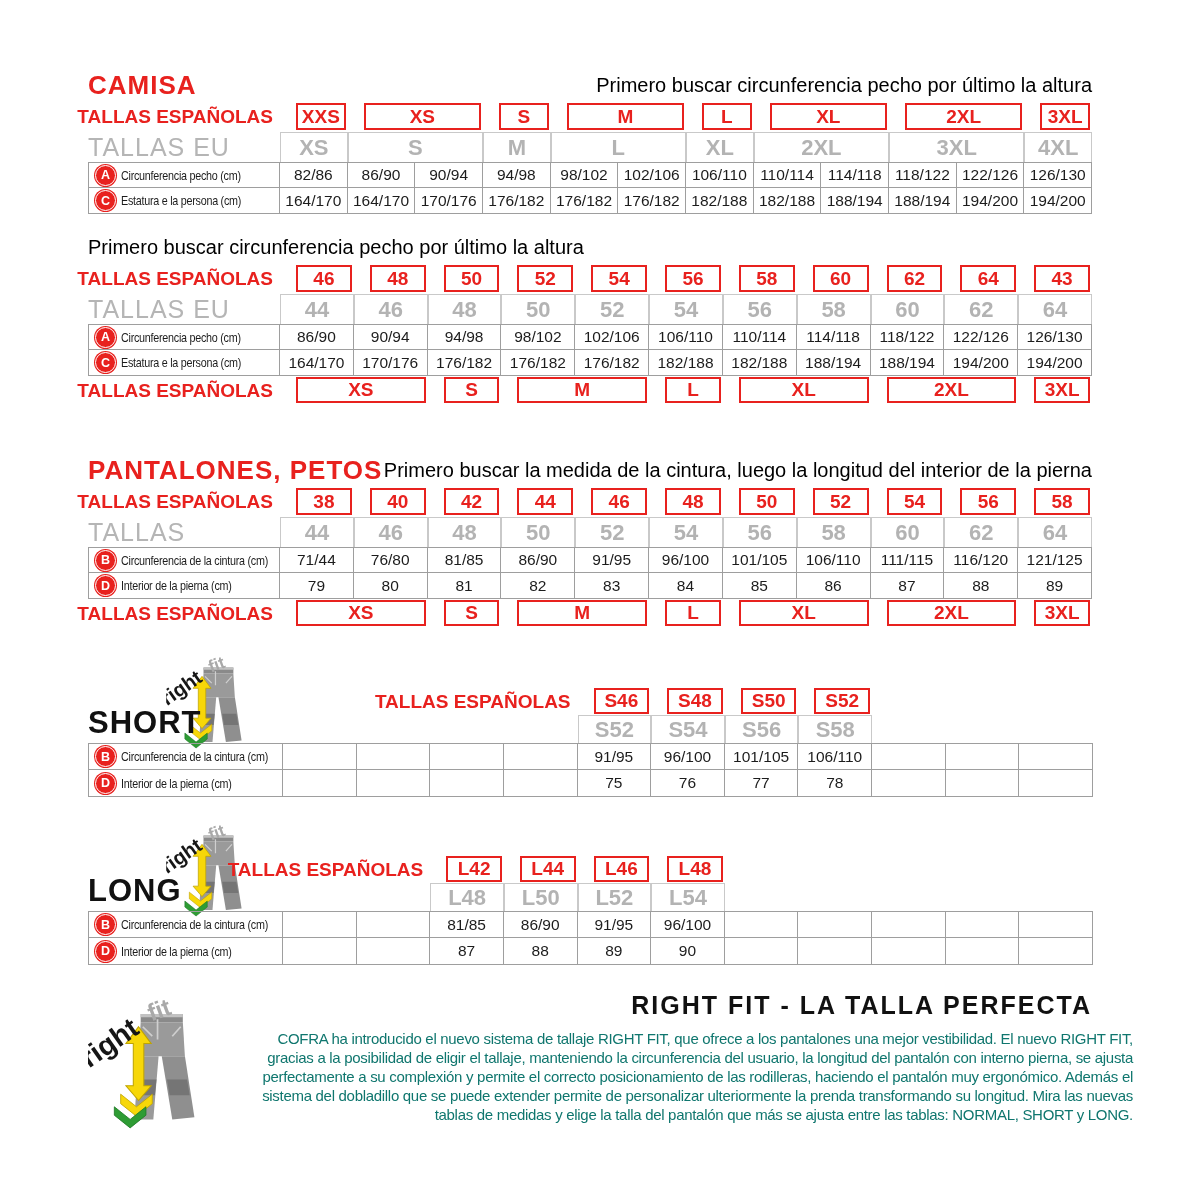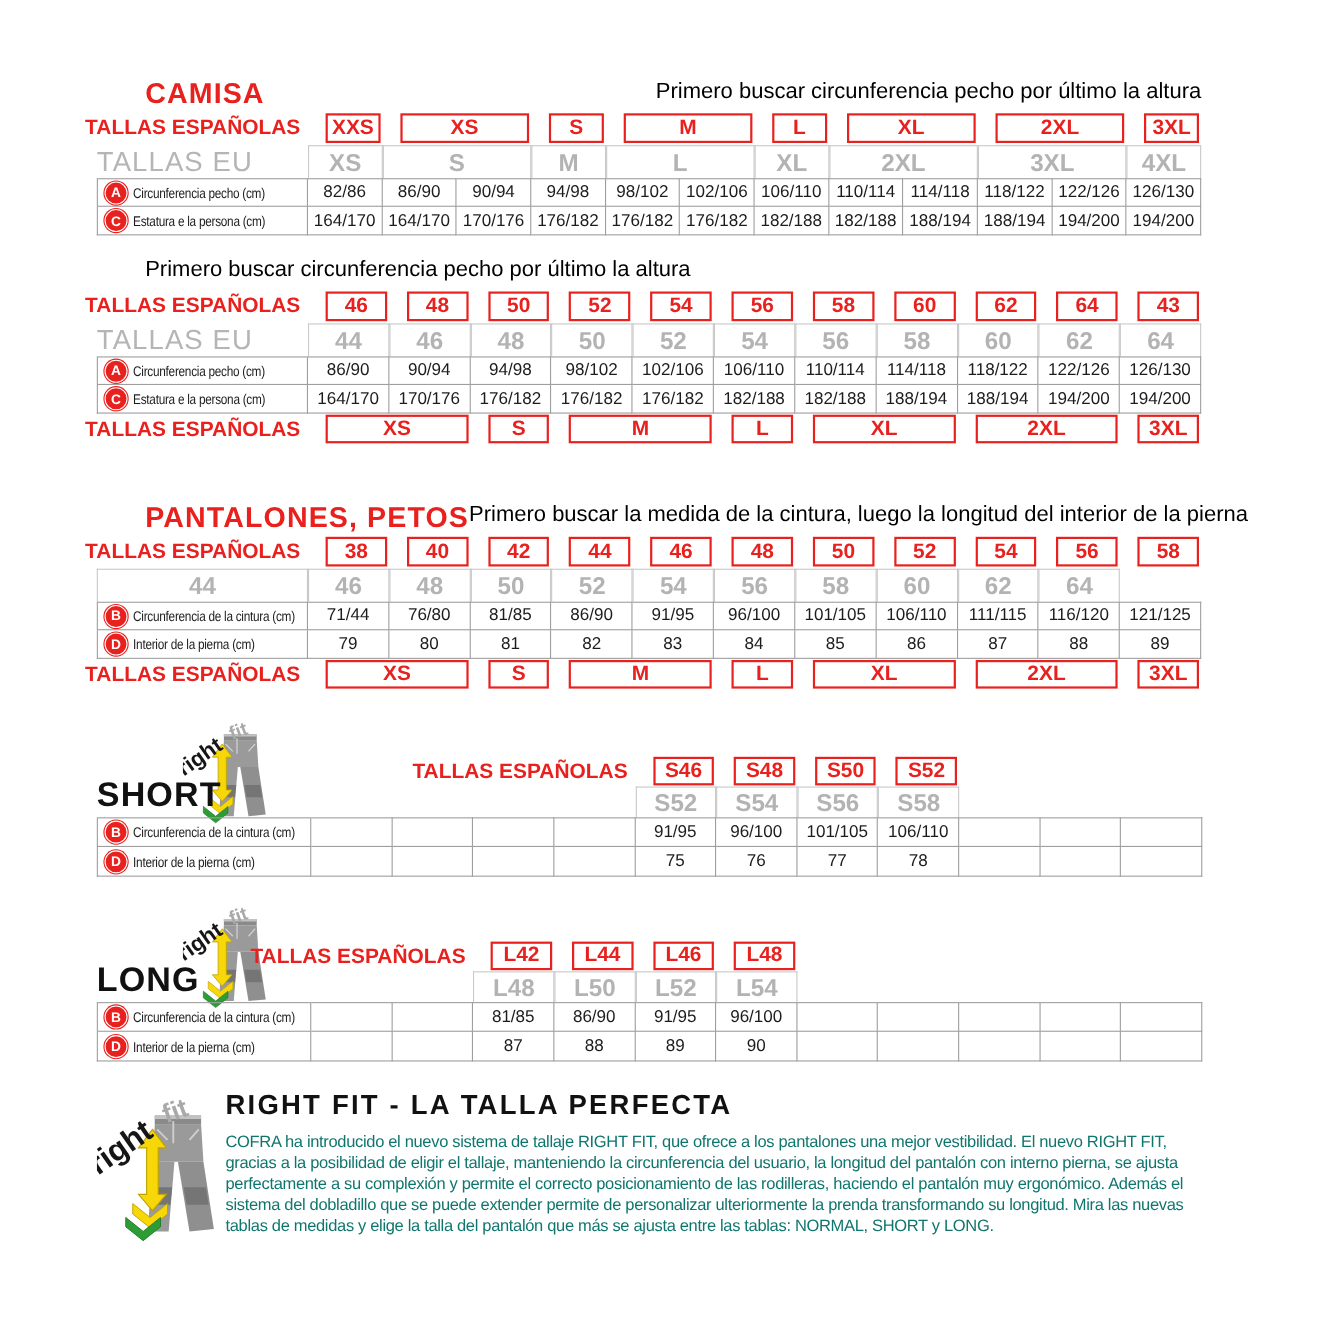--- a/index.html
+++ b/index.html
@@ -1,19 +1,19 @@
 <!DOCTYPE html>
 <html><head>
 <meta charset="utf-8">
 <style>
   html,body{margin:0;padding:0;background:#fff;}
   body{width:1200px;height:1200px;font-family:"Liberation Sans",sans-serif;color:#1c1c1c;}
   .page{position:relative;width:1200px;height:1200px;overflow:hidden;background:#fff;}
   .sec{margin-left:88px;width:1004px;}
-  .sec-head{display:flex;justify-content:space-between;align-items:center;height:30px;margin-bottom:2px;margin-left:44px;}
+  .sec-head{display:flex;justify-content:space-between;align-items:flex-end;height:30px;margin-bottom:2px;}
   .title{margin:0;color:#e8211e;font-size:26px;font-weight:bold;letter-spacing:1px;line-height:30px;white-space:nowrap;}
   .note{font-size:20px;color:#000000;padding-bottom:3px;white-space:nowrap;}
 
   .row{display:grid;}
   .g12 .row{grid-template-columns:192px repeat(12,1fr);}
   .g11 .row{grid-template-columns:192px repeat(11,1fr);}
   .gfit{width:1005px;}
   .gfit .row{grid-template-columns:195px repeat(11,1fr);}
   .r-es{height:30px;}
   .r-eu{height:30px;}
@@ -32,21 +32,21 @@
   .dcell{border-right:1px solid #9e9e9e;border-bottom:1px solid #9e9e9e;font-size:15.5px;display:flex;align-items:center;justify-content:center;}
   .bt .dlab,.bt .dcell{border-top:1px solid #9e9e9e;}
   .badge{flex:none;width:19px;height:19px;border-radius:50%;background:#e8211e;border:1px solid #fff;box-shadow:0 0 0 1px #e8211e;color:#fff;font-weight:bold;font-size:12.5px;display:flex;align-items:center;justify-content:center;margin-left:3px;}
   .blank{}
 
   .fit{position:relative;height:138px;}
   .fit .fitgrid{position:absolute;left:0;top:28px;}
   .fit-name{position:absolute;left:0;top:46px;font-size:31px;font-weight:bold;letter-spacing:1px;color:#111;}
   .logo-sm{position:absolute;left:78px;top:-8px;width:84px;height:100px;}
 
-  .rf{margin-top:24px;position:relative;height:170px;}
+  .rf{margin-top:24px;position:relative;height:170px;text-align:right;}
   .logo-lg{position:absolute;left:0;top:0;width:118px;height:145px;}
   .rf-body{margin-left:117px;padding-top:2px;}
   .rf-heading{margin:0;font-size:25px;font-weight:bold;letter-spacing:2px;color:#111;white-space:nowrap;}
   .rf-par{margin:9px 0 0 0;width:928px;font-size:15px;line-height:19px;letter-spacing:-0.3px;white-space:pre-line;color:#0f766e;}
 
   .rf-w1{font-family:"Liberation Sans",sans-serif;font-weight:bold;font-size:27px;fill:#161616;}
   .rf-w2{font-family:"Liberation Sans",sans-serif;font-weight:bold;font-size:23px;fill:#a9a9a9;}
 </style>
 </head>
 <body>
@@ -236,20 +236,21 @@
           <div class="rbox">44</div>
           <div class="rbox">46</div>
           <div class="rbox">48</div>
           <div class="rbox">50</div>
           <div class="rbox">52</div>
           <div class="rbox">54</div>
           <div class="rbox">56</div>
           <div class="rbox">58</div>
         </div>
         <div class="row r-eu">
+          <div class="glab">TALLAS</div>
           <div class="gcell">44</div>
           <div class="gcell">46</div>
           <div class="gcell">48</div>
           <div class="gcell">50</div>
           <div class="gcell">52</div>
           <div class="gcell">54</div>
           <div class="gcell">56</div>
           <div class="gcell">58</div>
           <div class="gcell">60</div>
           <div class="gcell">62</div>

